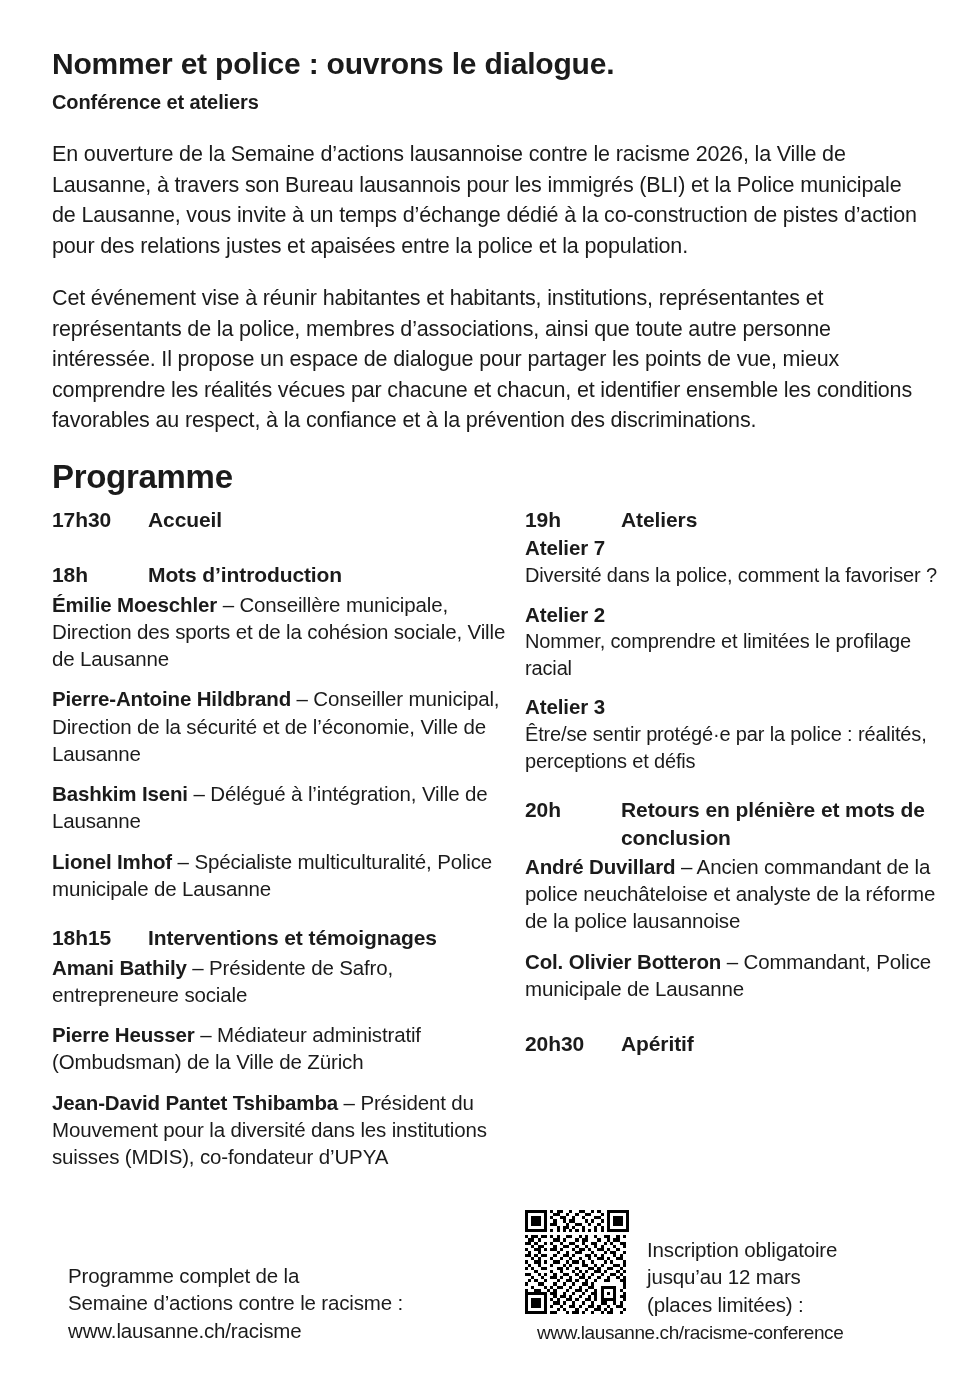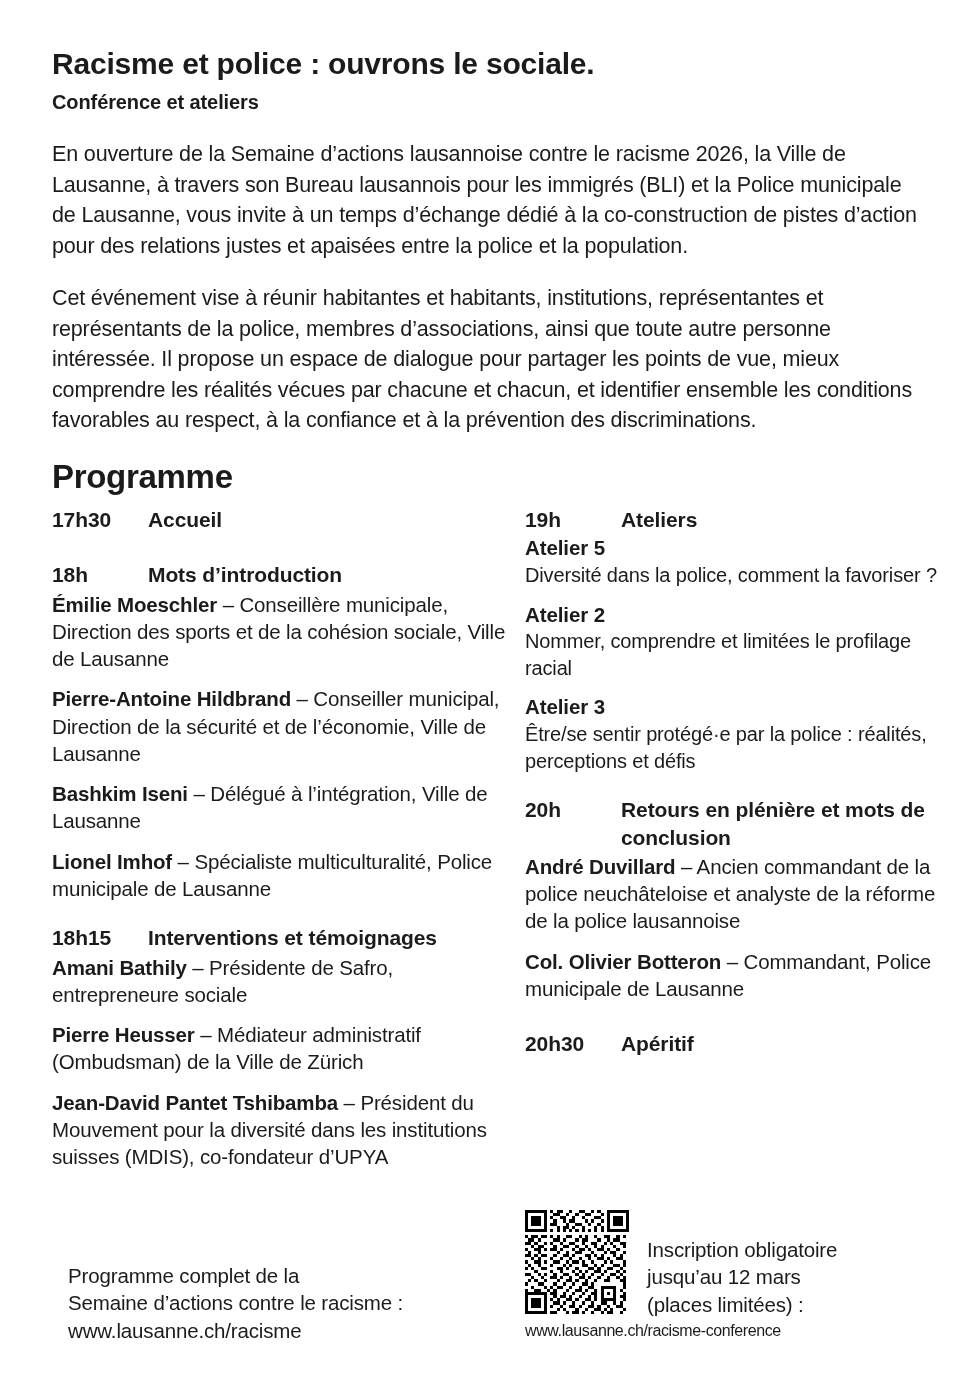--- a/index.html
+++ b/index.html
@@ -142,32 +142,33 @@
     display: block;
   }
   .qr-text {
     margin-left: 18px;
     font-size: 20.5px;
     line-height: 1.33;
     letter-spacing: -0.15px;
     padding-top: 30px;
   }
   .footer-url {
-    font-size: 16px;
+    font-size: 19px;
     line-height: 1.33;
     letter-spacing: -0.4px;
     margin-top: 2px;
+    margin-left: 12px;
   }
 </style>
 </head>
 <body>
 
 <div class="page">
 
-  <h1 class="doc-title">Racisme et police : ouvrons le sociale.</h1>
+  <h1 class="doc-title">Nommer et police : ouvrons le dialogue.</h1>
   <h2 class="doc-subtitle">Conférence et ateliers</h2>
 
   <p class="intro-para first">En ouverture de la Semaine d’actions lausannoise contre le racisme 2026, la Ville de Lausanne, à travers son Bureau lausannois pour les immigrés (BLI) et la Police municipale de Lausanne, vous invite à un temps d’échange dédié à la co-construction de pistes d’action pour des relations justes et apaisées entre la police et la population.</p>
   <p class="intro-para second">Cet événement vise à réunir habitantes et habitants, institutions, représentantes et représentants de la police, membres d’associations, ainsi que toute autre personne intéressée. Il propose un espace de dialogue pour partager les points de vue, mieux comprendre les réalités vécues par chacune et chacun, et identifier ensemble les conditions favorables au respect, à la confiance et à la prévention des discriminations.</p>
 
   <h2 class="programme-heading">Programme</h2>
 
   <div class="columns">
 
     <div class="col-left">
@@ -213,21 +214,21 @@
     </div>
 
     <div class="col-right">
 
       <div class="slot">
         <span class="time">19h</span>
         <span class="slot-label">Ateliers</span>
       </div>
 
       <div class="workshop first">
-        <div class="workshop-name">Atelier 5</div>
+        <div class="workshop-name">Atelier 7</div>
         <div class="workshop-desc">Diversité dans la police, comment la favoriser ?</div>
       </div>
       <div class="workshop">
         <div class="workshop-name">Atelier 2</div>
         <div class="workshop-desc">Nommer, comprendre et limitées le profilage racial</div>
       </div>
       <div class="workshop">
         <div class="workshop-name">Atelier 3</div>
         <div class="workshop-desc">Être/se sentir protégé·e par la police : réalités, perceptions et défis</div>
       </div>

